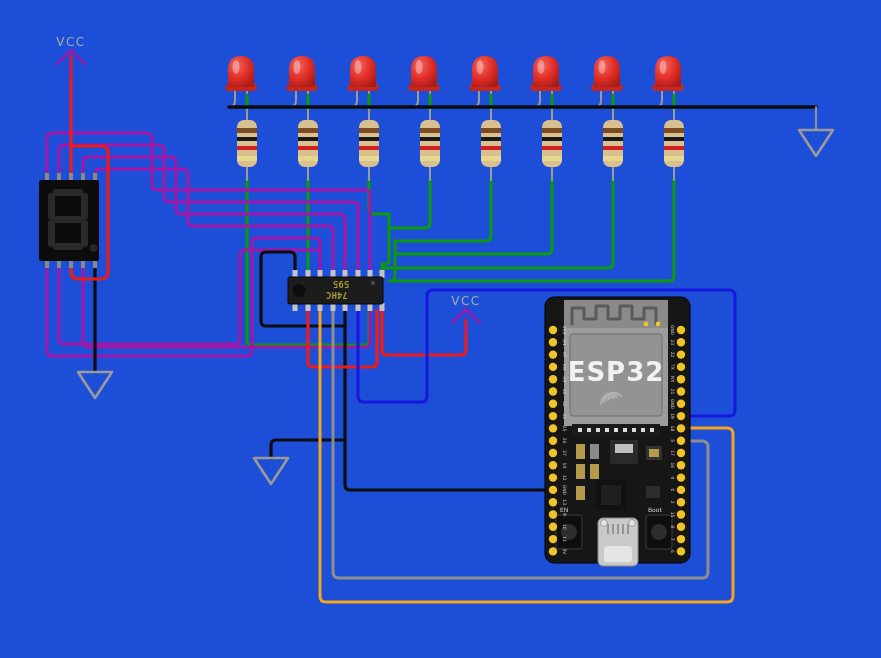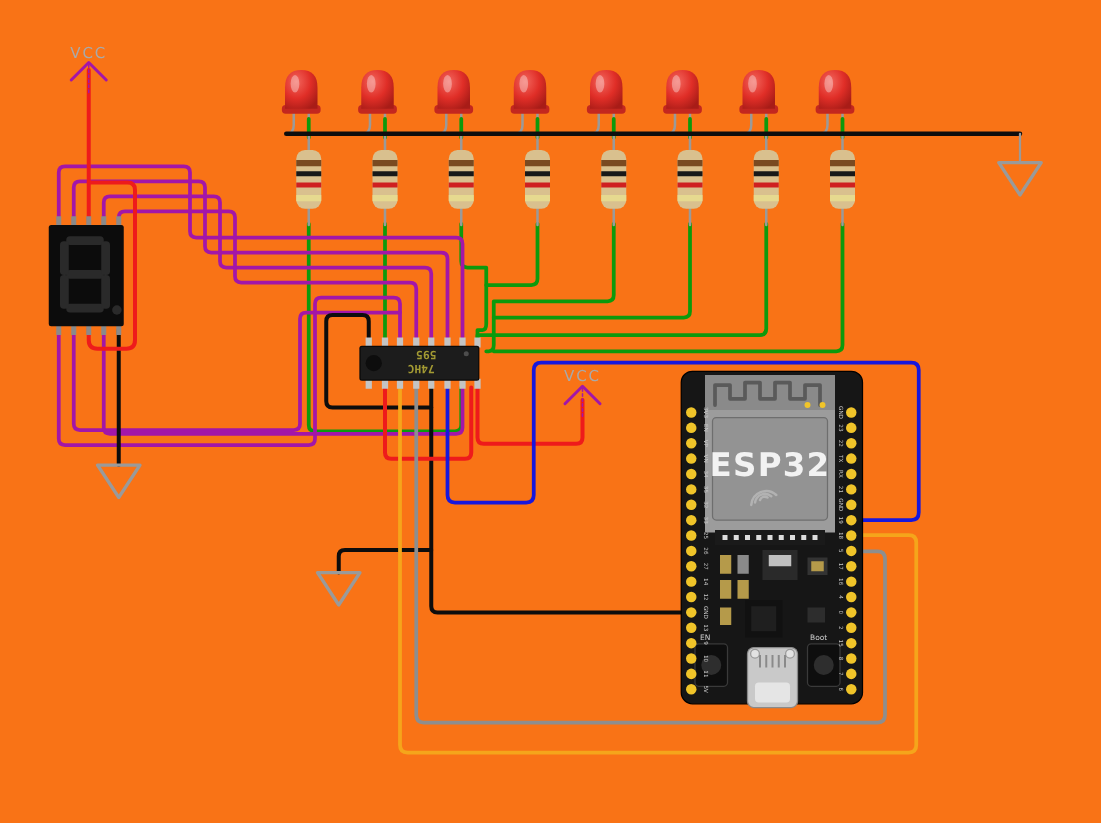--- a/index.html
+++ b/index.html
@@ -1,16 +1,16 @@
 <!DOCTYPE html>
 <html><head>
 <meta charset="utf-8">
 <style>
   html,body{margin:0;padding:0;background:#313131;}
-  .stage{position:relative;width:881px;height:658px;background:#f97316;overflow:hidden;
+  .stage{position:relative;width:881px;height:658px;background:#1d4ed8;overflow:hidden;
          font-family:"DejaVu Sans","Liberation Sans",sans-serif;}
   svg{position:absolute;left:0;top:0;}
   .w{fill:none;stroke-linecap:round;stroke-linejoin:round;}
   .lbl{fill:#a9a9a9;font-size:12px;letter-spacing:1.5px;}
   .chiptxt{font-family:"DejaVu Sans Mono","Liberation Mono",monospace;font-size:9px;fill:#a39a33;font-weight:bold;}
   .esplbl{fill:#f2f2f2;font-size:26px;font-weight:600;letter-spacing:1px;}
   .btnlbl{fill:#cfcfcf;font-size:6px;}
   .pinlbl{fill:#c8c8c8;font-size:4.5px;}
 </style>
 </head>

